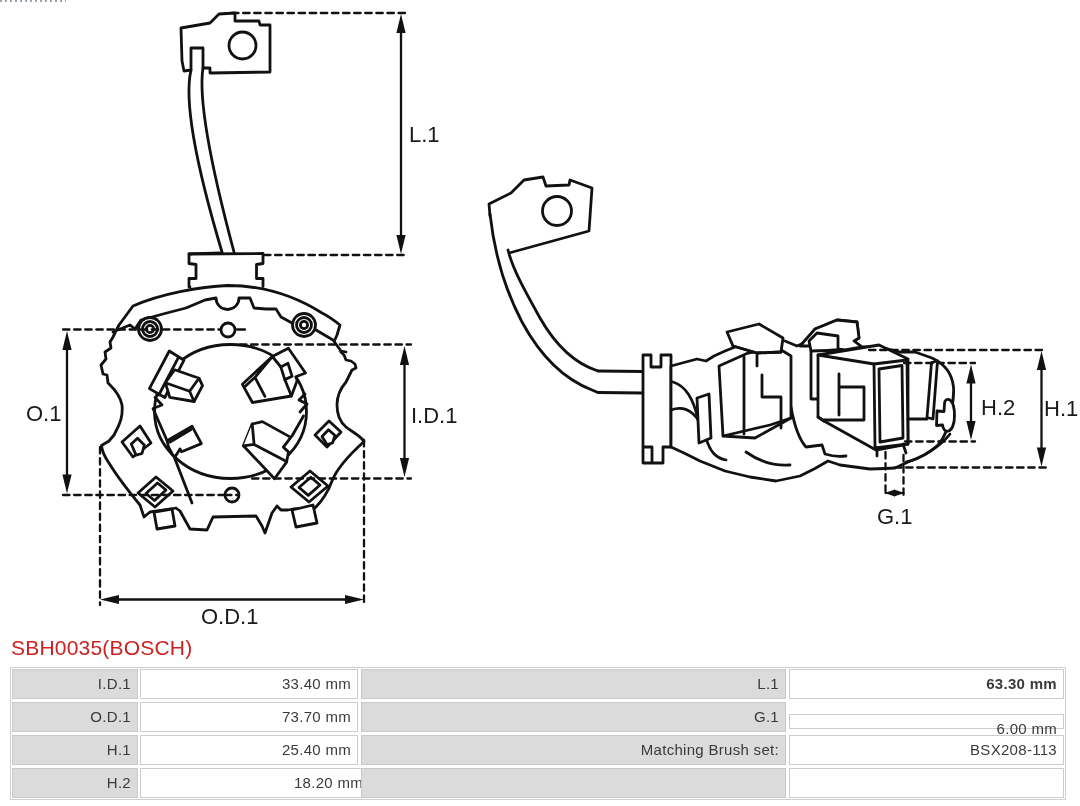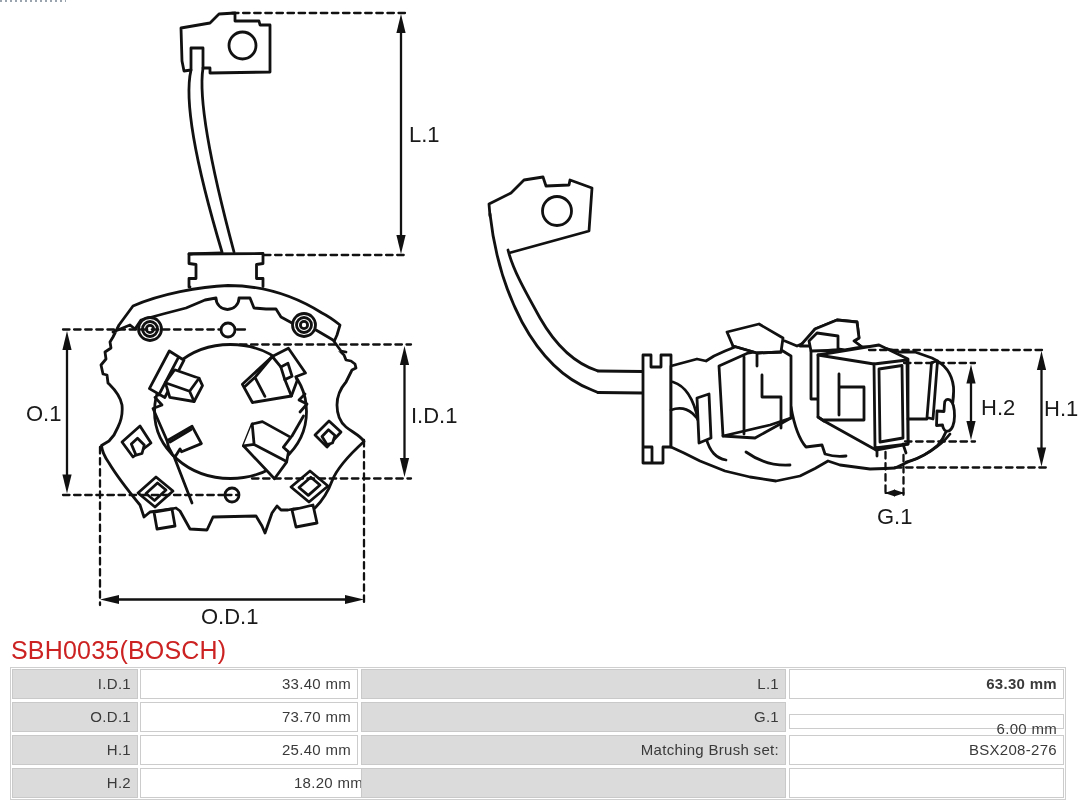--- a/index.html
+++ b/index.html
@@ -1,18 +1,18 @@
 <!DOCTYPE html>
 <html><head>
 <meta charset="utf-8">
 <style>
   html,body{margin:0;padding:0;background:#ffffff;width:1080px;height:806px;overflow:hidden;}
   body{font-family:"Liberation Sans", sans-serif;position:relative;}
   #art{position:absolute;left:0;top:0;}
-  .hdr{position:absolute;left:11px;top:636px;font-size:25px;color:#cc2222;letter-spacing:0.2px;}
+  .hdr{position:absolute;left:11px;top:636px;font-size:21px;color:#cc2222;letter-spacing:0.2px;}
   .cell{position:absolute;box-sizing:border-box;border:1px solid #cccccc;font-size:15px;color:#3a3a3a;
         text-align:right;line-height:28px;padding-right:6px;letter-spacing:0.3px;}
   .g{background:#dbdbdb;border-color:#c9c9c9;}
   .w{background:#ffffff;}
   .outer{position:absolute;left:10px;top:667px;width:1056px;height:133px;box-sizing:border-box;border:1px solid #cfcfcf;}
   .topdots{position:absolute;left:0;top:0;width:66px;height:2px;
      background:repeating-linear-gradient(90deg,#9aa4ae 0 2px,#ffffff 2px 5px);}
 </style>
 </head>
 <body>
@@ -23,21 +23,21 @@
 <div class="cell w" style="left:140px;top:669px;width:218px;height:30px;">33.40 mm</div>
 <div class="cell g" style="left:361px;top:669px;width:425px;height:30px;">L.1</div>
 <div class="cell w" style="left:789px;top:669px;width:275px;height:30px;font-weight:bold;">63.30 mm</div>
 <div class="cell g" style="left:12px;top:702px;width:126px;height:30px;">O.D.1</div>
 <div class="cell w" style="left:140px;top:702px;width:218px;height:30px;">73.70 mm</div>
 <div class="cell g" style="left:361px;top:702px;width:425px;height:30px;">G.1</div>
 <div class="cell w" style="left:789px;top:702px;width:275px;height:15px;margin-top:12px;">6.00 mm</div>
 <div class="cell g" style="left:12px;top:735px;width:126px;height:30px;">H.1</div>
 <div class="cell w" style="left:140px;top:735px;width:218px;height:30px;padding-left:40px;">25.40 mm</div>
 <div class="cell g" style="left:361px;top:735px;width:425px;height:30px;">Matching Brush set:</div>
-<div class="cell w" style="left:789px;top:735px;width:275px;height:30px;">BSX208-276</div>
+<div class="cell w" style="left:789px;top:735px;width:275px;height:30px;">BSX208-113</div>
 <div class="cell g" style="left:12px;top:768px;width:126px;height:30px;">H.2</div>
 <div class="cell w" style="left:140px;top:768px;width:230px;height:30px;">18.20 mm</div>
 <div class="cell g" style="left:361px;top:768px;width:425px;height:30px;"></div>
 <div class="cell w" style="left:789px;top:768px;width:275px;height:30px;"></div>
 <svg id="art" width="1080" height="806" viewBox="0 0 1080 806" fill="none">
 <g stroke="#111" stroke-width="2.8" fill="none" stroke-linejoin="round" stroke-linecap="round">
 
 <path fill="#fff" d="M181,28 L210,23 L219,14 L235,13 L235,21 L259,21 L260,25 L270,25 L270,72 L210,73 L210,68 L203,68 L203,48 L191,48 L191,70 L184,71 L182,61 Z"></path>
 <circle cx="242.5" cy="45.5" r="13.5"></circle>
 

